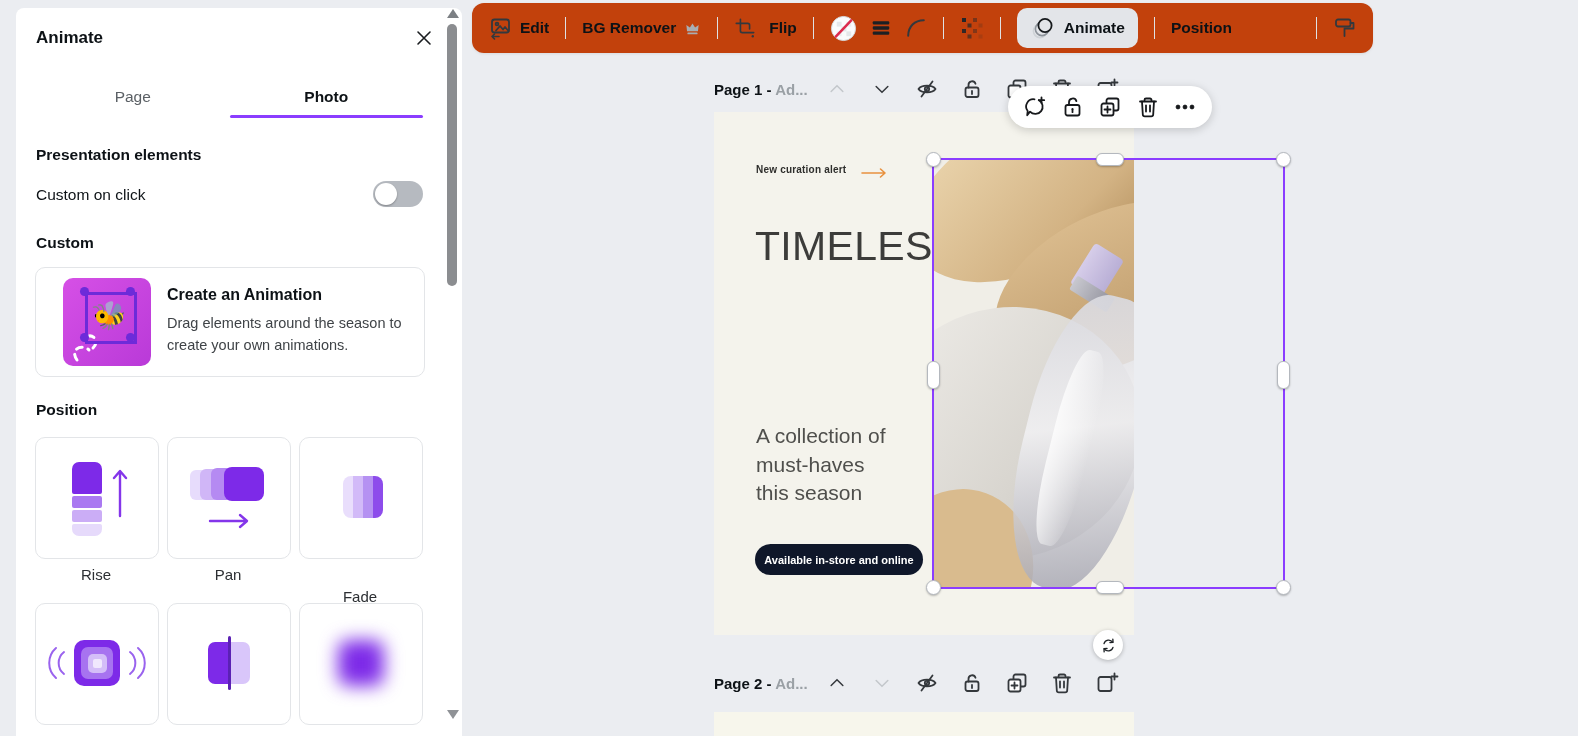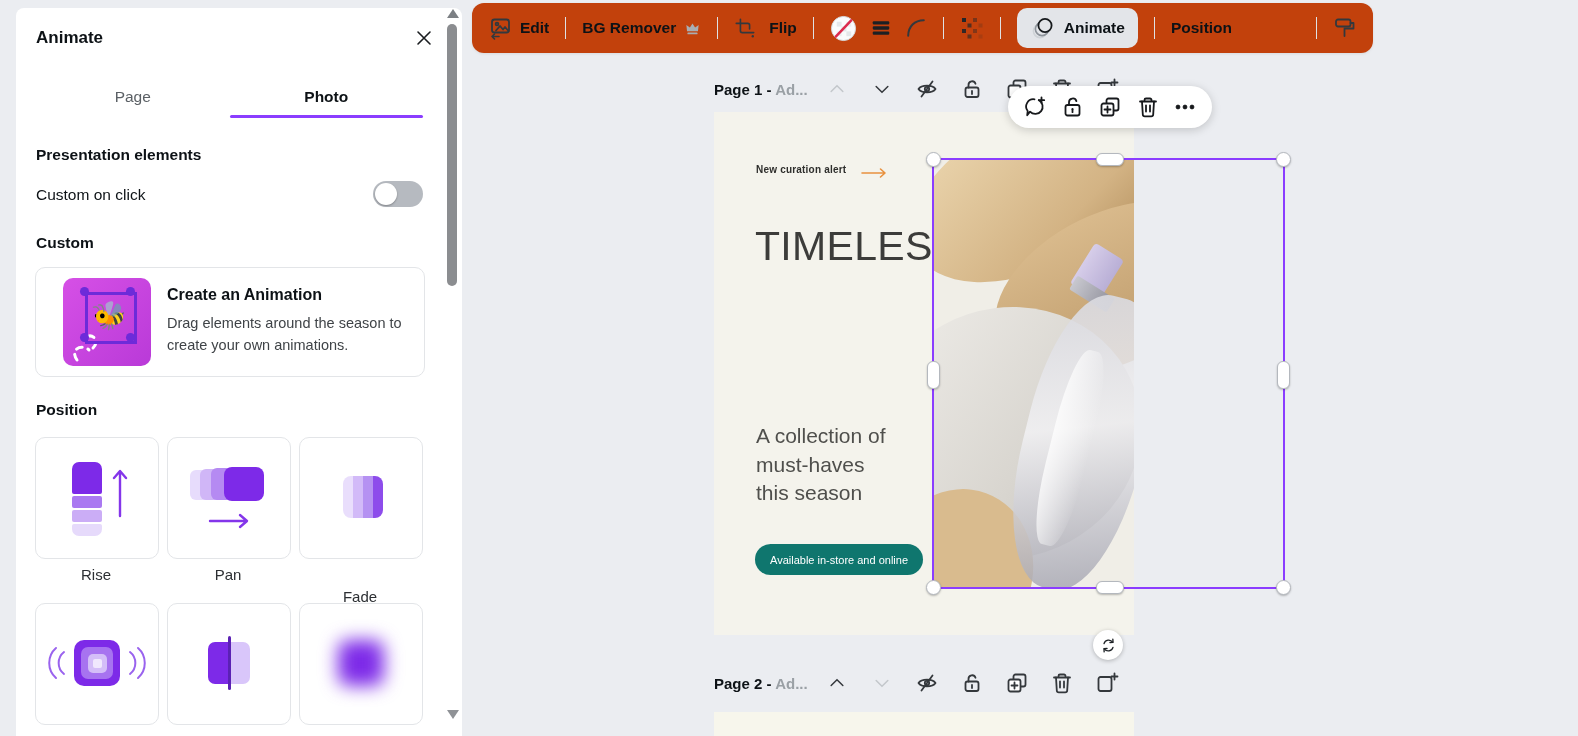--- a/index.html
+++ b/index.html
@@ -81,22 +81,22 @@
   .page-label .muted{color:#9aa0a5;}
   .pg-ic{width:26px;height:26px;margin-left:19px;cursor:pointer;display:flex;align-items:center;justify-content:center;}
   .pg-ic svg{stroke:#34383c;}
   .pg-ic.dim svg{stroke:#c3c7cb;}
 
   .page1{position:absolute;left:714px;top:112px;width:420px;height:523px;background:#f4f3ec;overflow:hidden;}
   .eyebrow{position:absolute;left:42px;top:52px;font-size:10px;color:#2e2e2c;letter-spacing:.2px;cursor:pointer;font-weight:bold;}
   .eyebrow-arrow{position:absolute;left:146px;top:53px;cursor:pointer;}
   .headline{position:absolute;left:41px;top:113px;font-size:41px;line-height:42px;color:#3c3c3a;letter-spacing:.3px;cursor:pointer;}
   .bodytext{position:absolute;left:42px;top:310px;font-size:21px;line-height:28.5px;color:#4f4f4c;cursor:pointer;}
-  .cta{position:absolute;left:41px;top:432px;width:168px;height:31px;border-radius:16px;background:#0f766e;
-        color:#fff;font-size:11px;font-weight:400;display:flex;align-items:center;justify-content:center;cursor:pointer;}
+  .cta{position:absolute;left:41px;top:432px;width:168px;height:31px;border-radius:16px;background:#0f172a;
+        color:#fff;font-size:11px;font-weight:700;display:flex;align-items:center;justify-content:center;cursor:pointer;}
   .photo{position:absolute;left:218px;top:46px;width:202px;height:431px;background:#f0eee7;overflow:hidden;cursor:pointer;}
   .ph{position:absolute;border-radius:50%;}
 
   
   .selection{position:absolute;left:932px;top:158px;width:353px;height:431px;border:2px solid #8b3dff;
         box-sizing:border-box;pointer-events:none;}
   .hnd{position:absolute;background:#fff;border:1px solid #b4b8be;box-shadow:0 1px 2px rgba(0,0,0,.25);pointer-events:auto;cursor:pointer;}
   .hnd.circ{width:13px;height:13px;border-radius:50%;}
   .hnd.pill-h{width:26px;height:11px;border-radius:6px;}
   .hnd.pill-v{width:11px;height:26px;border-radius:6px;}

